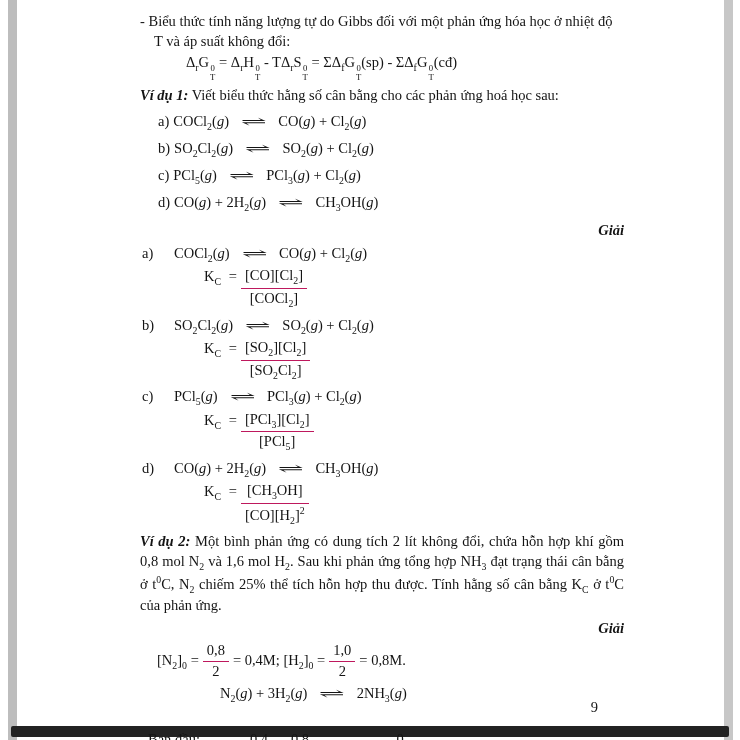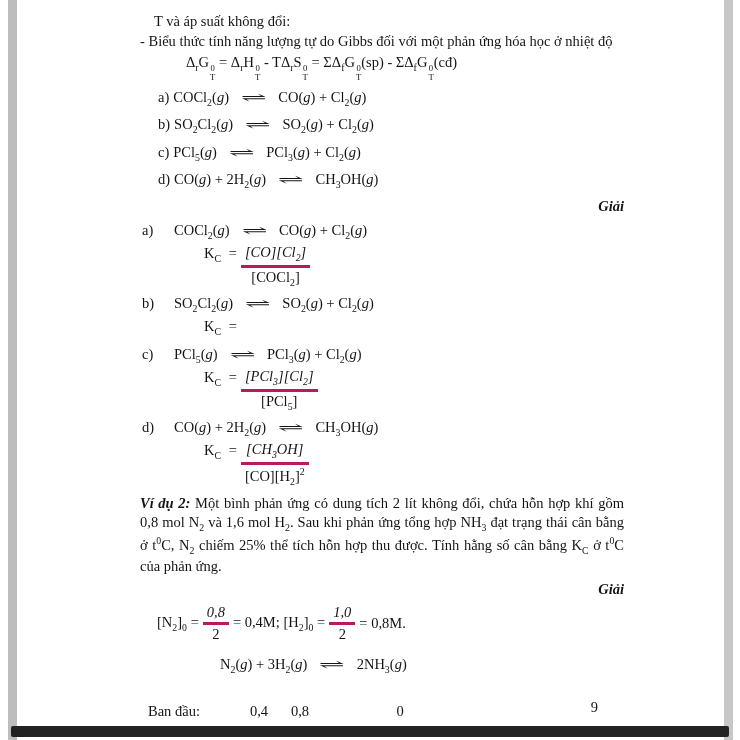--- a/index.html
+++ b/index.html
@@ -19,64 +19,67 @@
   .ex-heading{margin-top:4px;}
   .ex-label{font-weight:bold;font-style:italic;}
   .q-row{margin:6px 0 6px 18px;}
   .s-row{margin:4px 0 2px 2px;}
   .s-letter{display:inline-block;width:32px;}
   .q-letter{display:inline-block;margin-right:4px;}
   .kc-row{margin:2px 0 6px 64px;display:flex;align-items:flex-start;}
   .kc-label{margin-right:4px;}
   .eqarr{display:inline-block;transform:scaleX(2.3);margin:0 19px;font-size:13.5px;vertical-align:0;}
   .frac{display:inline-block;vertical-align:middle;text-align:center;margin:0 4px;line-height:1.2;}
-  .frac .num{display:block;border-bottom:3px solid #be185d;padding:0 4px 1px 4px;font-style:italic;}
+  .frac .num{display:block;border-bottom:1px solid #be185d;padding:0 4px 1px 4px;}
   .frac .den{display:block;padding:1px 4px 0 4px;}
   .st{display:inline-flex;flex-direction:column;align-items:center;font-size:0.6em;line-height:1.05;vertical-align:-0.45em;margin-left:1px;}
   .st span{display:block;}
   sub,sup{font-size:0.68em;}
   .giai{text-align:right;font-weight:bold;font-style:italic;margin:3px 0;}
   .para{text-align:justify;margin-top:4px;}
   .conc-line{margin:4px 0 4px 17px;display:flex;align-items:center;}
-  .rxn2{margin:12px 0 2px 80px;}
+  .rxn2{margin:4px 0 2px 80px;}
   .ice-row{display:flex;margin-left:8px;margin-top:25px;}
   .ice-label{width:62px;}
   .ice-c1{width:58px;text-align:right;}
   .ice-c2{width:64px;text-align:center;}
   .ice-c3{width:136px;text-align:center;}
   .page-number{position:absolute;right:142px;bottom:22px;}
 </style>
 </head>
 <body>
 
 <div class="edge left"></div>
 <div class="edge right"></div>
 <div class="bottom-bar"></div>
 
 <div class="content">
 
+  <div class="line">- Biểu thức tính năng lượng tự do Gibbs đối với một phản ứng hóa học ở nhiệt độ</div>
   <div class="line indent1">T và áp suất không đổi:</div>
-  <div class="line">- Biểu thức tính năng lượng tự do Gibbs đối với một phản ứng hóa học ở nhiệt độ</div>
   <div class="formula-line">Δ<sub>r</sub>G<span class="st">
         <span>0</span>
         <span>T</span>
       </span> = Δ<sub>r</sub>H<span class="st">
         <span>0</span>
         <span>T</span>
       </span> - TΔ<sub>r</sub>S<span class="st">
         <span>0</span>
         <span>T</span>
       </span> = ΣΔ<sub>f</sub>G<span class="st">
         <span>0</span>
         <span>T</span>
       </span>(sp) - ΣΔ<sub>f</sub>G<span class="st">
         <span>0</span>
         <span>T</span>
       </span>(cđ)</div>
 
+  <div class="line ex-heading">
+    <span class="ex-label">Ví dụ 1:</span><span> Viết biểu thức hằng số cân bằng cho các phản ứng hoá học sau:</span>
+  </div>
 
   <div class="q-row">
     <span class="q-letter">a)</span><span>COCl<sub>2</sub>(<i>g</i>)</span><span class="eqarr">⇌</span><span>CO(<i>g</i>) + Cl<sub>2</sub>(<i>g</i>)</span>
   </div>
   <div class="q-row">
     <span class="q-letter">b)</span><span>SO<sub>2</sub>Cl<sub>2</sub>(<i>g</i>)</span><span class="eqarr">⇌</span><span>SO<sub>2</sub>(<i>g</i>) + Cl<sub>2</sub>(<i>g</i>)</span>
   </div>
   <div class="q-row">
     <span class="q-letter">c)</span><span>PCl<sub>5</sub>(<i>g</i>)</span><span class="eqarr">⇌</span><span>PCl<sub>3</sub>(<i>g</i>) + Cl<sub>2</sub>(<i>g</i>)</span>
   </div>
@@ -100,20 +103,24 @@
     </div>
   </div>
 
   <div class="s-block">
     <div class="s-row">
       <span class="s-letter">b)</span><span>SO<sub>2</sub>Cl<sub>2</sub>(<i>g</i>)</span><span class="eqarr">⇌</span><span>SO<sub>2</sub>(<i>g</i>) + Cl<sub>2</sub>(<i>g</i>)</span>
     </div>
     <div class="kc-row">
       <span class="kc-label">K<sub>C</sub></span>
         <span>&nbsp;=</span>
+      <span class="frac">
+          <span class="num">[SO<sub>2</sub>][Cl<sub>2</sub>]</span>
+          <span class="den">[SO<sub>2</sub>Cl<sub>2</sub>]</span>
+        </span>
     </div>
   </div>
 
   <div class="s-block">
     <div class="s-row">
       <span class="s-letter">c)</span><span>PCl<sub>5</sub>(<i>g</i>)</span><span class="eqarr">⇌</span><span>PCl<sub>3</sub>(<i>g</i>) + Cl<sub>2</sub>(<i>g</i>)</span>
     </div>
     <div class="kc-row">
       <span class="kc-label">K<sub>C</sub></span>
         <span>&nbsp;=</span>

